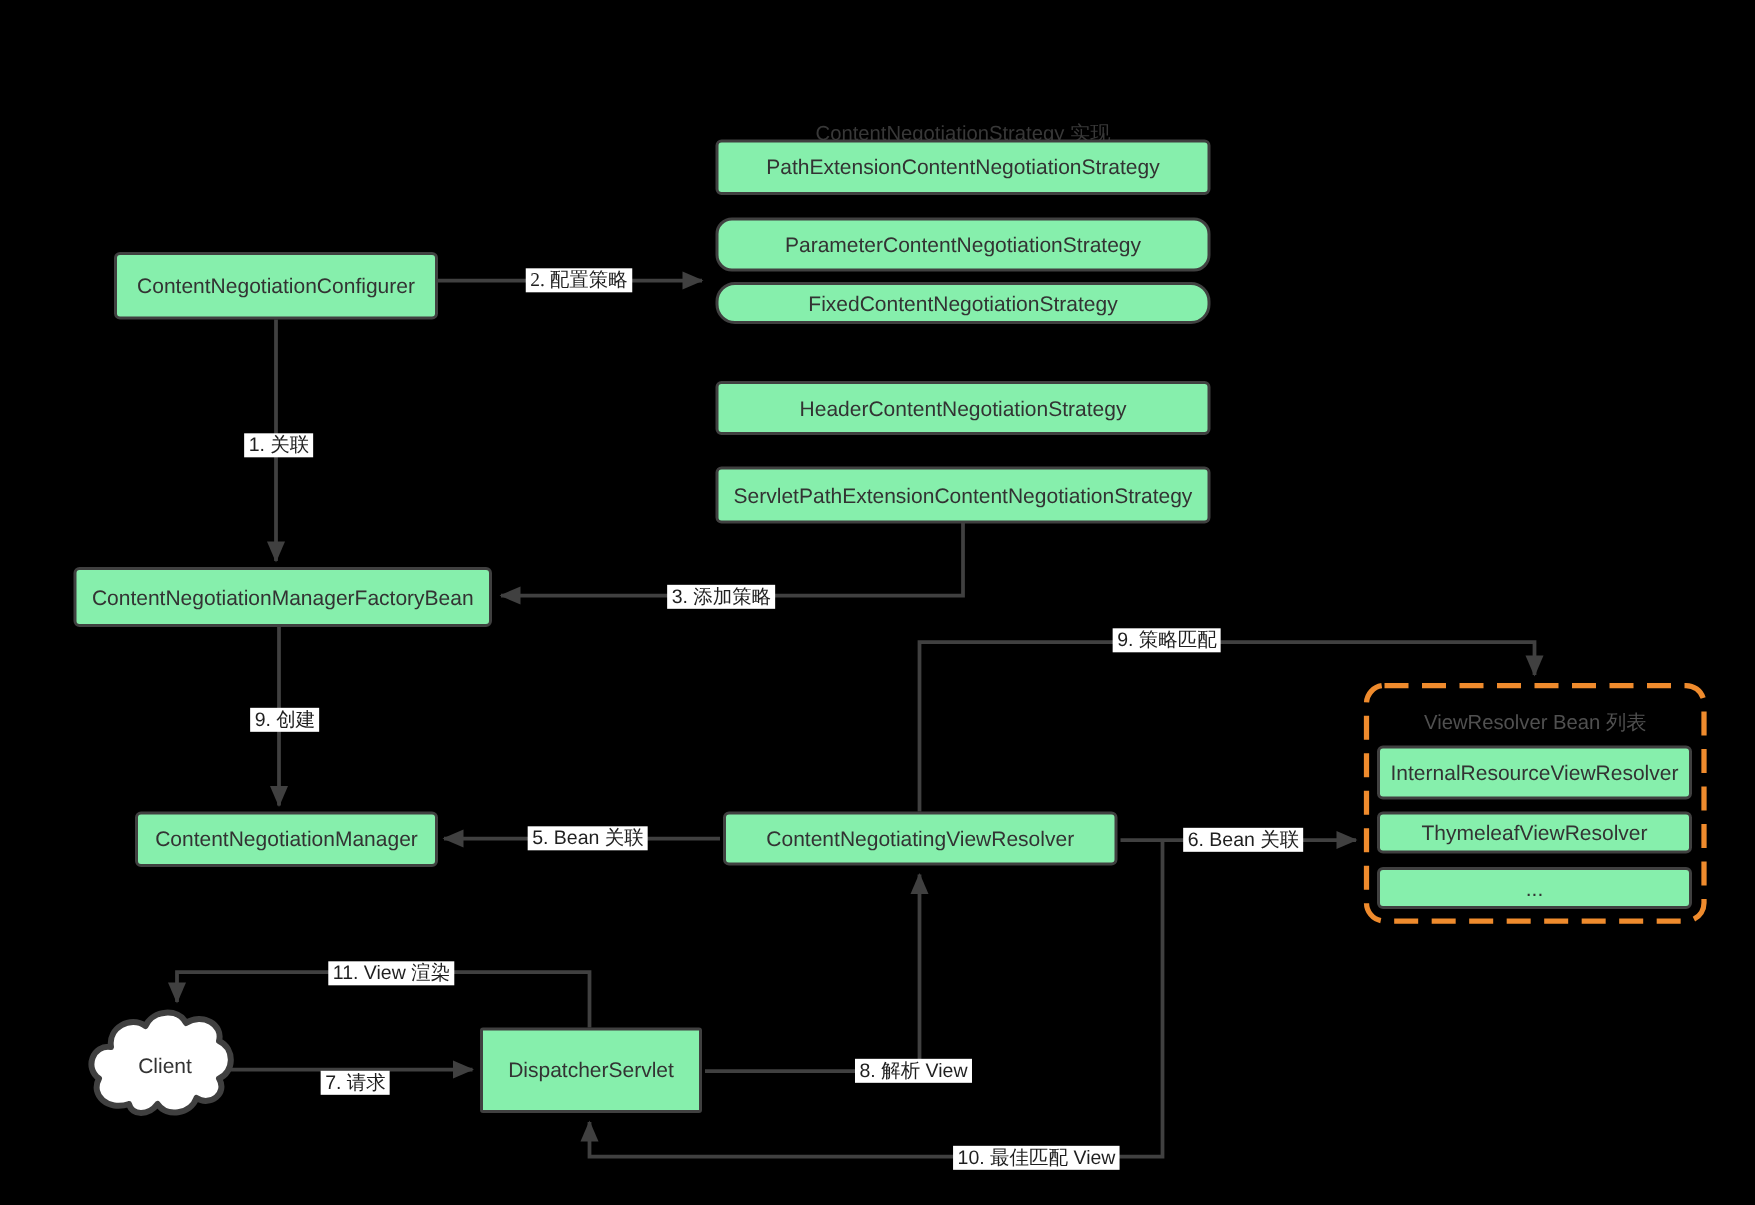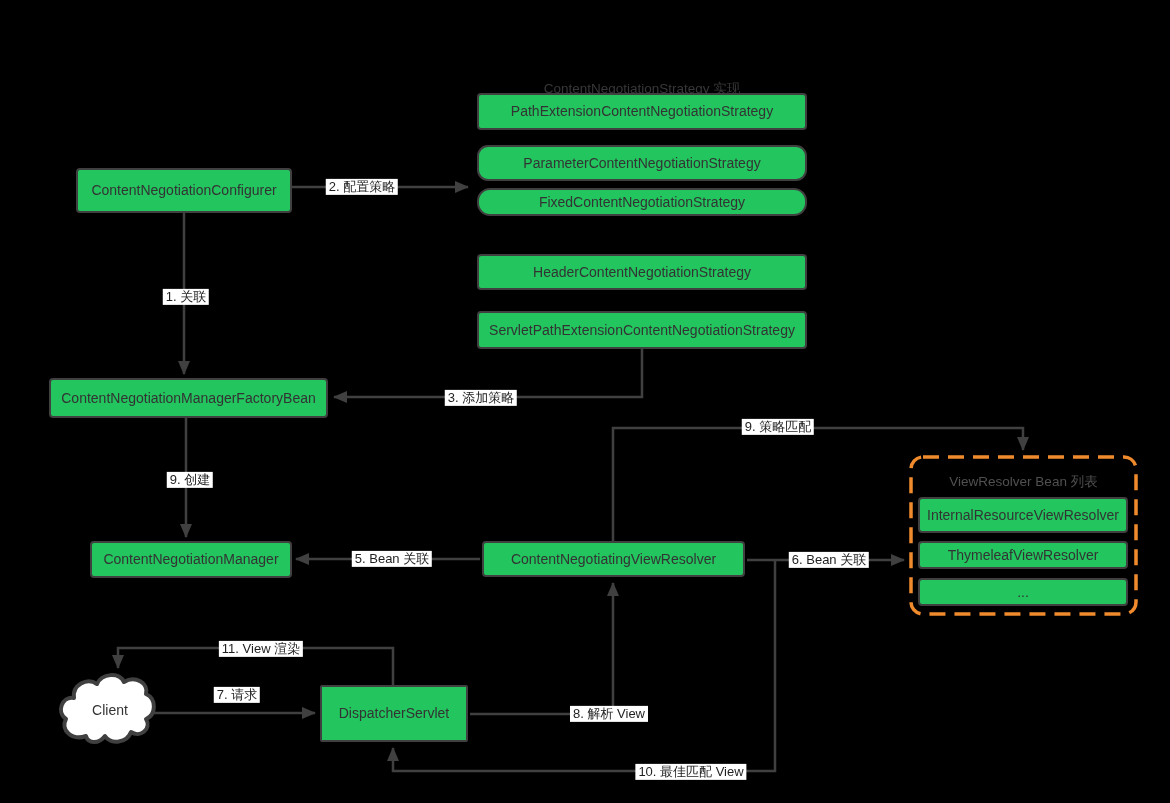--- a/index.html
+++ b/index.html
@@ -5,21 +5,21 @@
   html,body{margin:0;padding:0;background:#000;}
   body{
     position:relative;
     width:1170px;height:803px;
     overflow:hidden;
     font-family:"Liberation Sans","DejaVu Sans",sans-serif;
   }
   #connectors{position:absolute;left:0;top:0;z-index:1;}
   .node{
     position:absolute;z-index:2;box-sizing:border-box;
-    background:#22c55e;border:2.5px solid #404040;border-radius:4px;
+    background:#86efac;border:2.5px solid #404040;border-radius:4px;
     color:#333;font-size:14px;line-height:1.18;
     display:flex;align-items:center;justify-content:center;
     text-align:right;word-break:break-all;padding:1px 6px;
   }
   .node.sq{border-radius:2px;}
   .node.tightwrap{padding:1px 10px;}
   .edge-label{
     position:absolute;z-index:3;transform:translate(-50%,-50%);
     background:#fff;color:#1f1f1f;font-size:13px;line-height:1.25;
     padding:0 3px;white-space:nowrap;
@@ -84,22 +84,22 @@
 <div class="node sq" style="left:320px;top:685px;width:148px;height:57px;">DispatcherServlet</div>
 
 <svg id="client-cloud" width="104" height="84" viewBox="0 0 104 84">
   <path d="M30 70 C 16 75, 4 64, 10 53 C 0 46, 6 30, 18 32 C 16 19, 31 11, 41 18
            C 46 7, 63 6, 68 16 C 79 9, 93 17, 90 28 C 101 33, 100 49, 90 53
            C 96 63, 84 72, 75 66 C 71 77, 55 79, 49 70 C 43 78, 32 78, 30 70 Z" fill="#ffffff" stroke="#404040" stroke-width="4" stroke-linejoin="round"></path>
 </svg>
 <div id="client-label">Client</div>
 
 <div class="edge-label" style="left:186px;top:297px;">1. 关联</div>
-<div class="edge-label" style="left:362px;top:187px;">2. 配置策略</div>
+<div class="edge-label" style="left:386px;top:187px;font-family:Liberation Serif, serif;">2. 配置策略</div>
 <div class="edge-label" style="left:481px;top:398px;">3. 添加策略</div>
 <div class="edge-label" style="left:190px;top:480px;">9. 创建</div>
 <div class="edge-label" style="left:392px;top:559px;">5. Bean 关联</div>
 <div class="edge-label" style="left:829px;top:560px;">6. Bean 关联</div>
-<div class="edge-label" style="left:237px;top:695px;">7. 请求</div>
+<div class="edge-label" style="left:237px;top:722px;">7. 请求</div>
 <div class="edge-label" style="left:609px;top:714px;">8. 解析 View</div>
 <div class="edge-label" style="left:778px;top:427px;">9. 策略匹配</div>
 <div class="edge-label" style="left:691px;top:772px;">10. 最佳匹配 View</div>
 <div class="edge-label" style="left:261px;top:649px;">11. View 渲染</div>
 
 </body></html>

